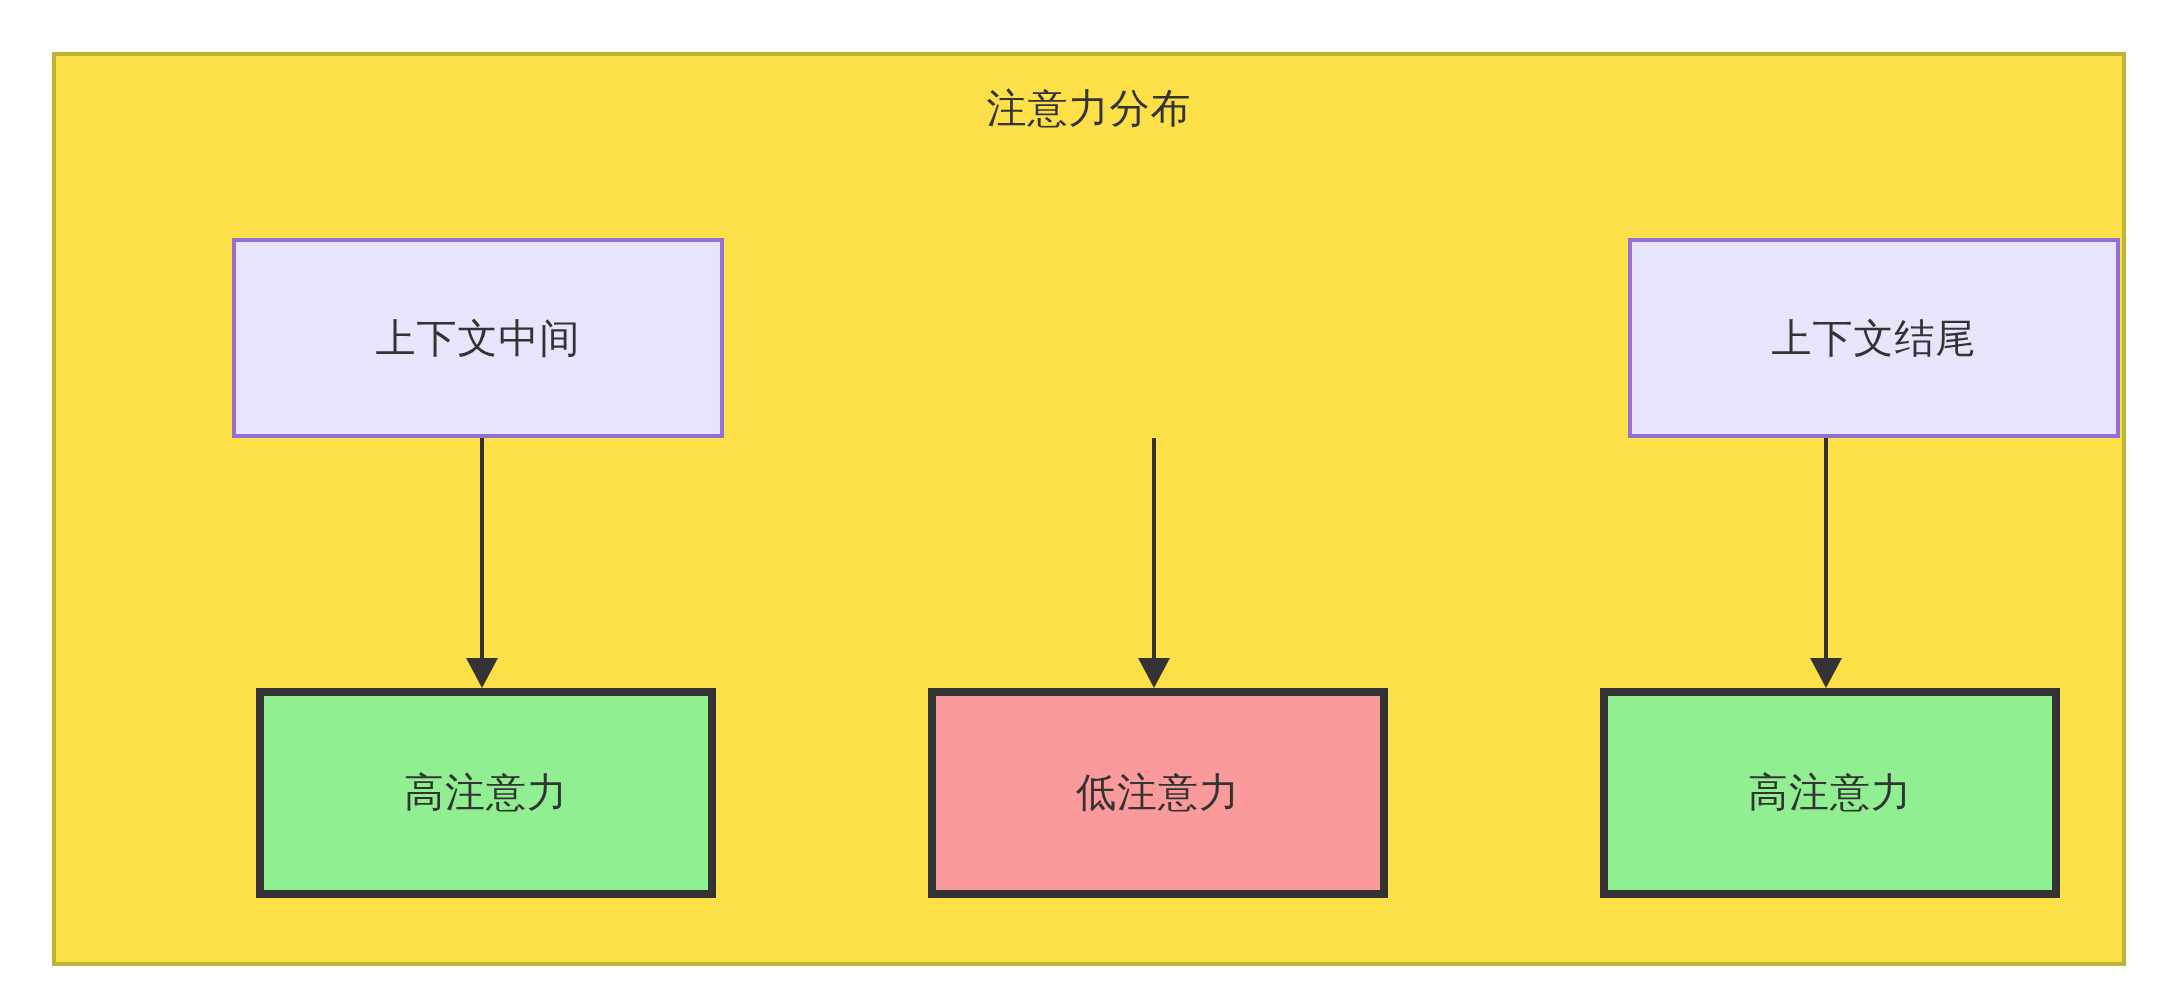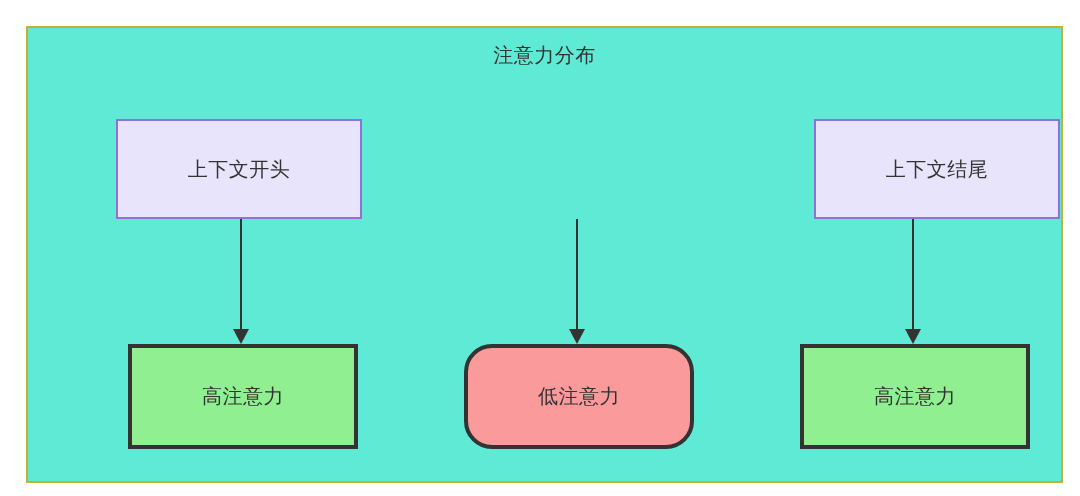--- a/index.html
+++ b/index.html
@@ -19,21 +19,21 @@
     height: 496px;
     background: #ffffff;
   }
   
   .subgraph {
     position: absolute;
     left: 26px;
     top: 26px;
     width: 1037px;
     height: 457px;
-    background: #5eead4;
+    background: #fde047;
     border: 2px solid #bbb533;
     box-sizing: border-box;
   }
   .subgraph-title {
     position: absolute;
     left: 0;
     top: 14px;
     width: 100%;
     text-align: center;
     font-size: 20px;
@@ -66,21 +66,21 @@
     top: 316px;
   }
   .attn-high { background: #90ef90; }
   .attn-low  { background: #fa9a9a; }
 
   
   .col1-top { left: 88px; }
   .col2-top { left: 424px; }
   .col3-top { left: 760px; margin-left: 26px; }
   .col1-bot { left: 100px; }
-  .col2-bot { left: 436px; border-radius: 28px; }
+  .col2-bot { left: 436px; }
   .col3-bot { left: 772px; }
 
   
   .edge {
     position: absolute;
     top: 191px;
     width: 18px;
     height: 126px;
     overflow: visible;
   }
@@ -90,21 +90,21 @@
 </style>
 </head>
 <body>
 
 <div id="canvas">
 
   <div class="subgraph">
 
     <div class="subgraph-title">注意力分布</div>
 
-    <div class="node node-context col1-top">上下文开头</div>
+    <div class="node node-context col1-top">上下文中间</div>
 
 
     <div class="node node-context col3-top">上下文结尾</div>
 
     <svg class="edge edge1" viewBox="0 0 18 126">
       <line x1="9" y1="0" x2="9" y2="113" stroke="#333333" stroke-width="2"></line>
       <polygon points="9,125 1,110 17,110" fill="#333333"></polygon>
     </svg>
 
     <svg class="edge edge2" viewBox="0 0 18 126">

